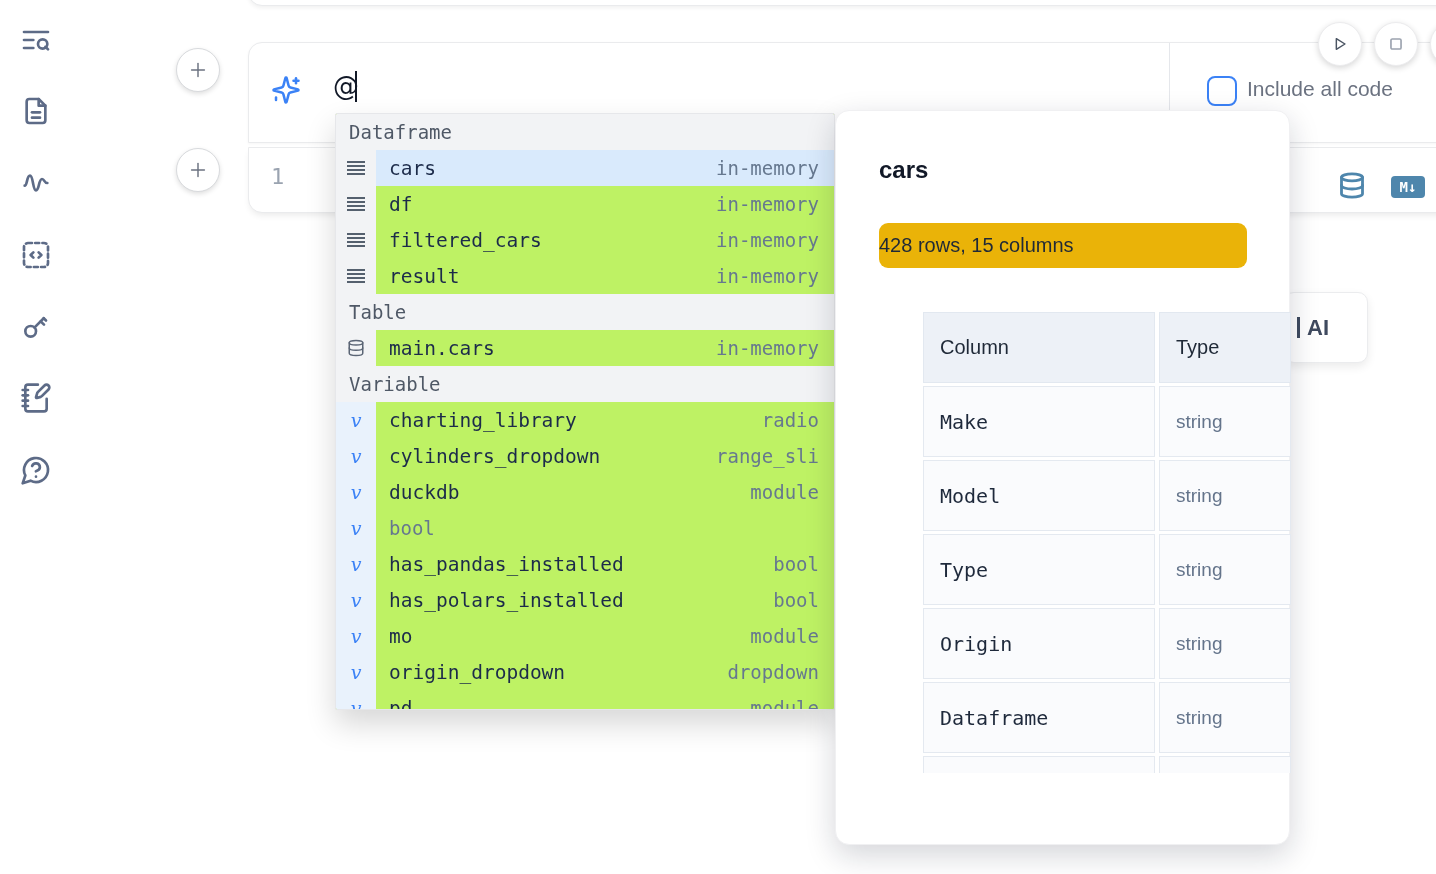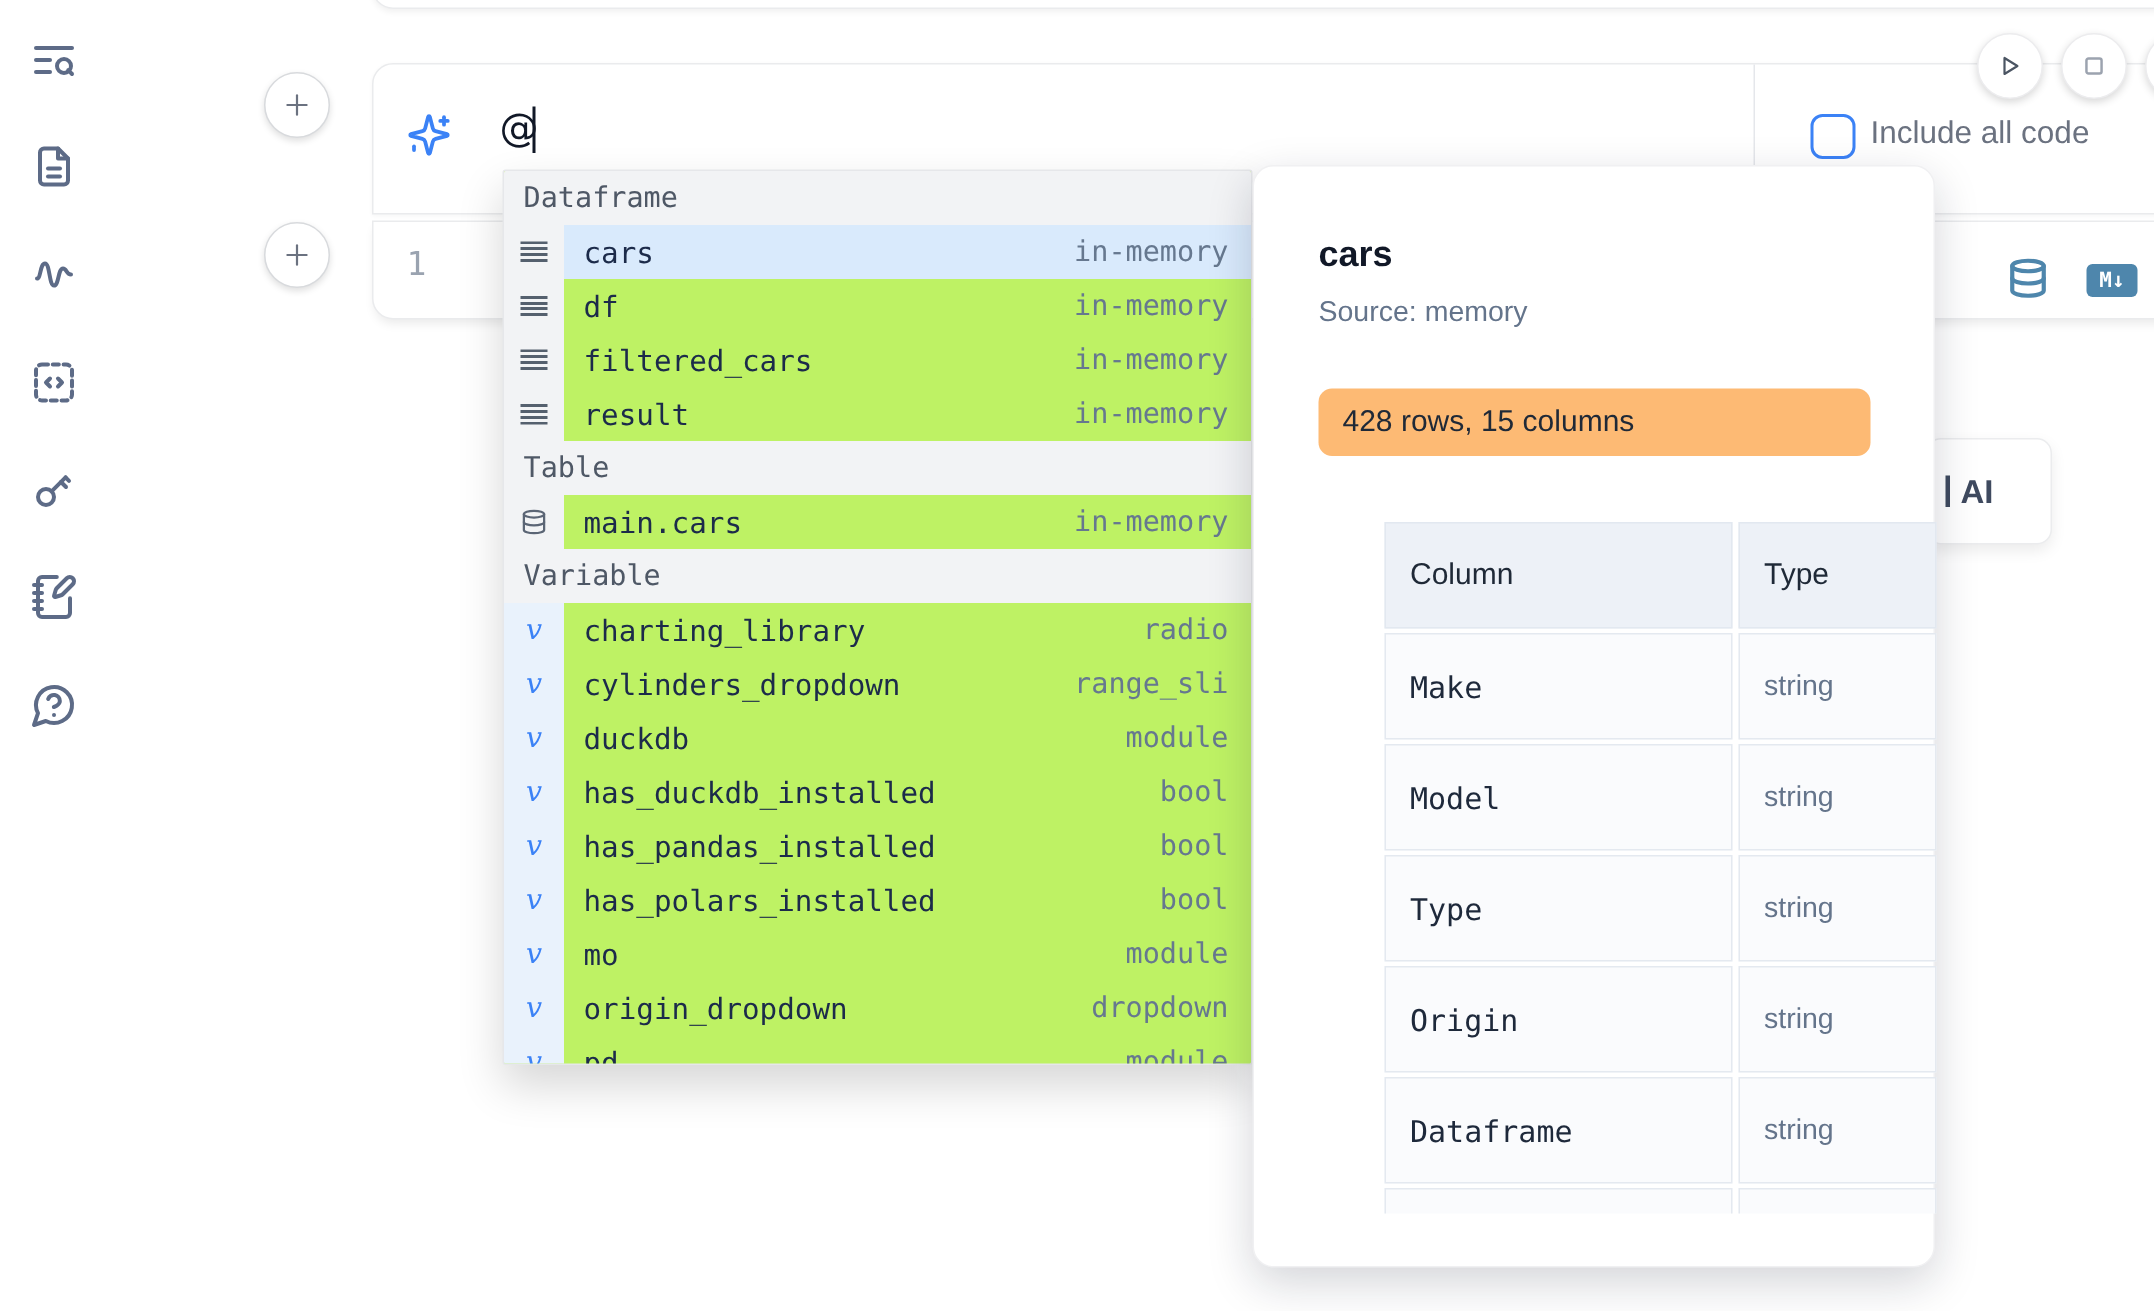--- a/index.html
+++ b/index.html
@@ -60,22 +60,22 @@
   .v-glyph{font-family:"DejaVu Serif",serif;font-style:italic;font-size:19px;color:#3b82f6;}
   .ac-gutter svg{width:18px;height:18px;stroke:#5b6575;fill:none;stroke-width:2;stroke-linecap:round;}
 
   
   .panel{position:absolute;left:835px;top:110px;width:455px;height:735px;background:#fff;border-radius:14px;
          border:1px solid #f0f0f2;box-sizing:border-box;z-index:20;
          box-shadow:0 10px 30px rgba(15,23,42,.18);}
   .panel-inner{padding:0 43px;}
   .panel-title{margin-top:44px;font-size:24px;line-height:30px;font-weight:bold;color:#111827;}
   .panel-source{margin-top:12px;font-size:19px;line-height:24px;color:#64748b;}
-  .panel-pill{margin-top:38px;width:368px;height:45px;line-height:45px;background:#fdba74;border-radius:9px;
-              padding-left:16px;font-size:20px;color:#1f2937;box-sizing:border-box;}
+  .panel-pill{margin-top:38px;width:368px;height:45px;line-height:45px;background:#eab308;border-radius:9px;
+              font-size:20px;color:#1f2937;box-sizing:border-box;}
   .schema-wrap{margin-top:44px;width:384px;height:461px;overflow:hidden;padding-left:44px;}
   .schema-table{display:grid;grid-template-columns:232px 132px;gap:3px 4px;}
   .schema-table .cell{height:71px;display:flex;align-items:center;padding-left:16px;box-sizing:border-box;
                       background:#fafbfd;border:1px solid #e4e9f0;}
   .schema-table .th{background:#edf1f7;border-color:#e2e8f0;font-size:20px;color:#1f2937;}
   .schema-table .col-name{font-family:"DejaVu Sans Mono",monospace;font-size:20px;color:#1e293b;}
   .schema-table .col-type{font-size:19px;color:#64748b;}
 
   
   .ai-gen-card{position:absolute;left:1284px;top:292px;width:84px;height:71px;background:#fff;z-index:5;
@@ -285,21 +285,20 @@
           <div class="ac-main">
             <span class="ac-name">duckdb</span>
             <span class="ac-type">module</span>
           </div>
         </div>
         <div class="ac-row">
           <div class="ac-gutter variable">
             <span class="v-glyph">v</span>
           </div>
           <div class="ac-main">
-            <span class="ac-name">has_duckdb_installed</span>
             <span class="ac-type">bool</span>
           </div>
         </div>
         <div class="ac-row">
           <div class="ac-gutter variable">
             <span class="v-glyph">v</span>
           </div>
           <div class="ac-main">
             <span class="ac-name">has_pandas_installed</span>
             <span class="ac-type">bool</span>
@@ -340,21 +339,20 @@
             <span class="ac-name">pd</span>
             <span class="ac-type">module</span>
           </div>
         </div>
       </div>
   </div>
 
   <div class="panel">
     <div class="panel-inner">
       <div class="panel-title">cars</div>
-      <div class="panel-source">Source: memory</div>
       <div class="panel-pill">428 rows, 15 columns</div>
       <div class="schema-wrap">
         <div class="schema-table">
             <div class="cell th">Column</div>
             <div class="cell th">Type</div>
             <div class="cell col-name">Make</div>
             <div class="cell col-type">string</div>
             <div class="cell col-name">Model</div>
             <div class="cell col-type">string</div>
             <div class="cell col-name">Type</div>

